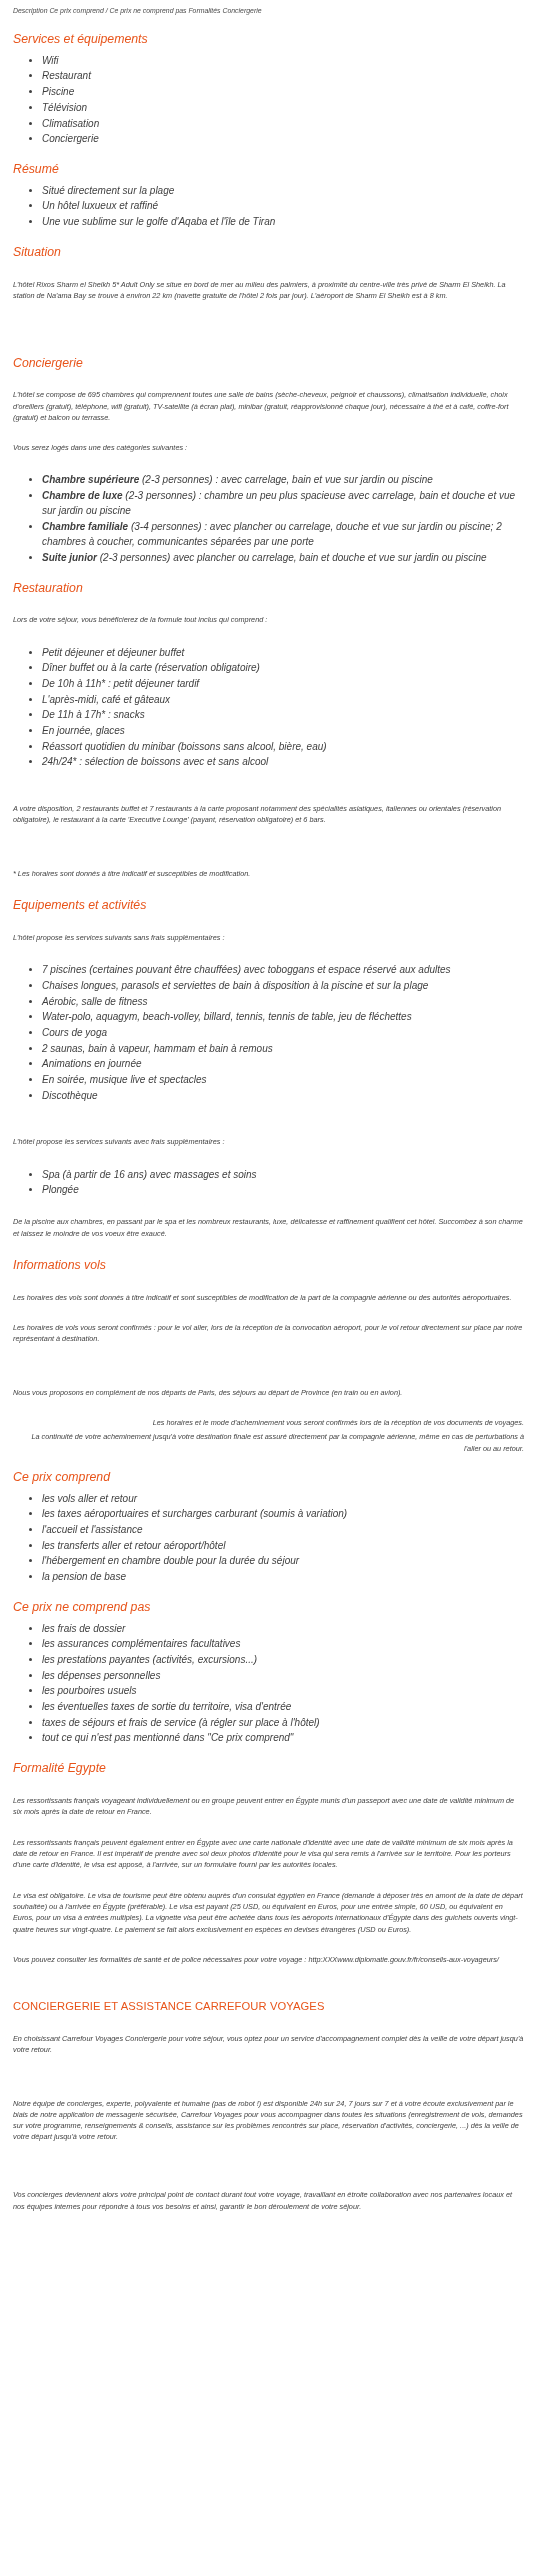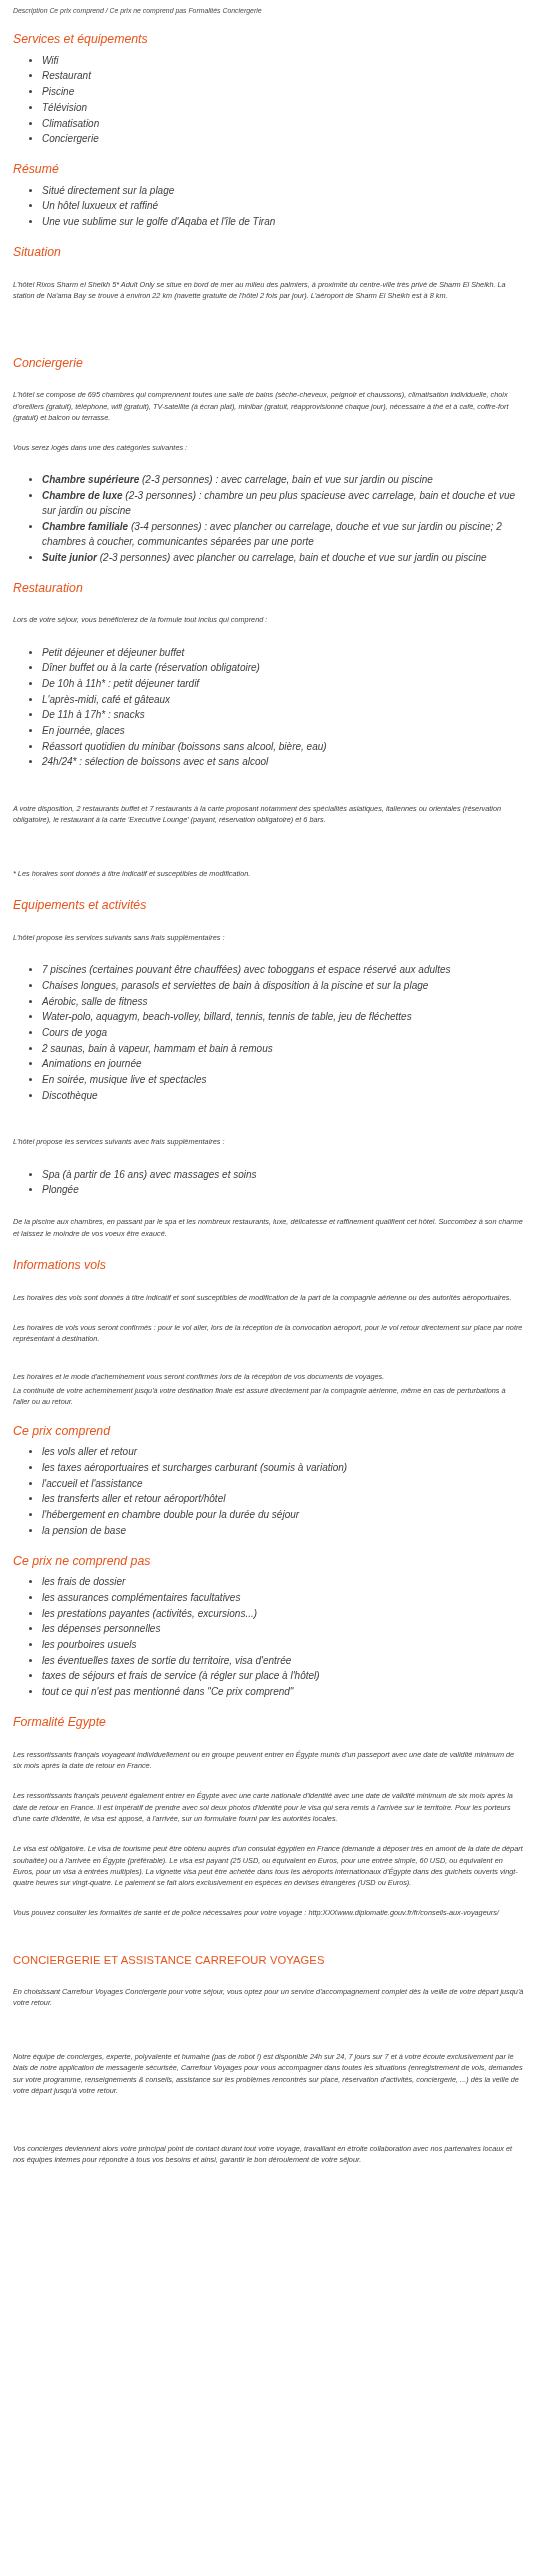--- a/index.html
+++ b/index.html
@@ -39,21 +39,21 @@
     letter-spacing: 0.1px;
     font-style: normal;
   }
   p.body {
     font-size: 7.3px;
     font-style: italic;
     margin: 19px 0;
     color: #3f3f3f;
     line-height: 1.55;
   }
-  p.body.tight { margin: 2.9px 0; }
+  p.body.tight { margin: 2.9px 0; text-align: right; }
   ul.bullets {
     margin: 4.4px 0 4.4px 0;
     padding-left: 29px;
     list-style-type: disc;
   }
   ul.bullets li {
     font-size: 10px;
     font-style: italic;
     margin: 0.7px 0;
     line-height: 1.5;
@@ -137,20 +137,21 @@
     <li>Spa (à partir de 16 ans) avec massages et soins</li>
     <li>Plongée</li>
   </ul>
 
   <p class="body">De la piscine aux chambres, en passant par le spa et les nombreux restaurants, luxe, délicatesse et raffinement qualifient cet hôtel. Succombez à son charme et laissez le moindre de vos voeux être exaucé.</p>
 
   <h2 class="section">Informations vols</h2>
   <p class="body">Les horaires des vols sont donnés à titre indicatif et sont susceptibles de modification de la part de la compagnie aérienne ou des autorités aéroportuaires.</p>
   <p class="body">Les horaires de vols vous seront confirmés : pour le vol aller, lors de la réception de la convocation aéroport, pour le vol retour directement sur place par notre représentant à destination.</p>
   <div class="spacer-sm"></div>
+  <p class="body">Nous vous proposons en complément de nos départs de Paris, des séjours au départ de Province (en train ou en avion).</p>
   <p class="body tight">Les horaires et le mode d'acheminement vous seront confirmés lors de la réception de vos documents de voyages.</p>
   <p class="body tight">La continuité de votre acheminement jusqu'à votre destination finale est assuré directement par la compagnie aérienne, même en cas de perturbations à l'aller ou au retour.</p>
 
   <h2 class="section">Ce prix comprend</h2>
   <ul class="bullets">
     <li>les vols aller et retour</li>
     <li>les taxes aéroportuaires et surcharges carburant (soumis à variation)</li>
     <li>l'accueil et l'assistance</li>
     <li>les transferts aller et retour aéroport/hôtel</li>
     <li>l'hébergement en chambre double pour la durée du séjour</li>

